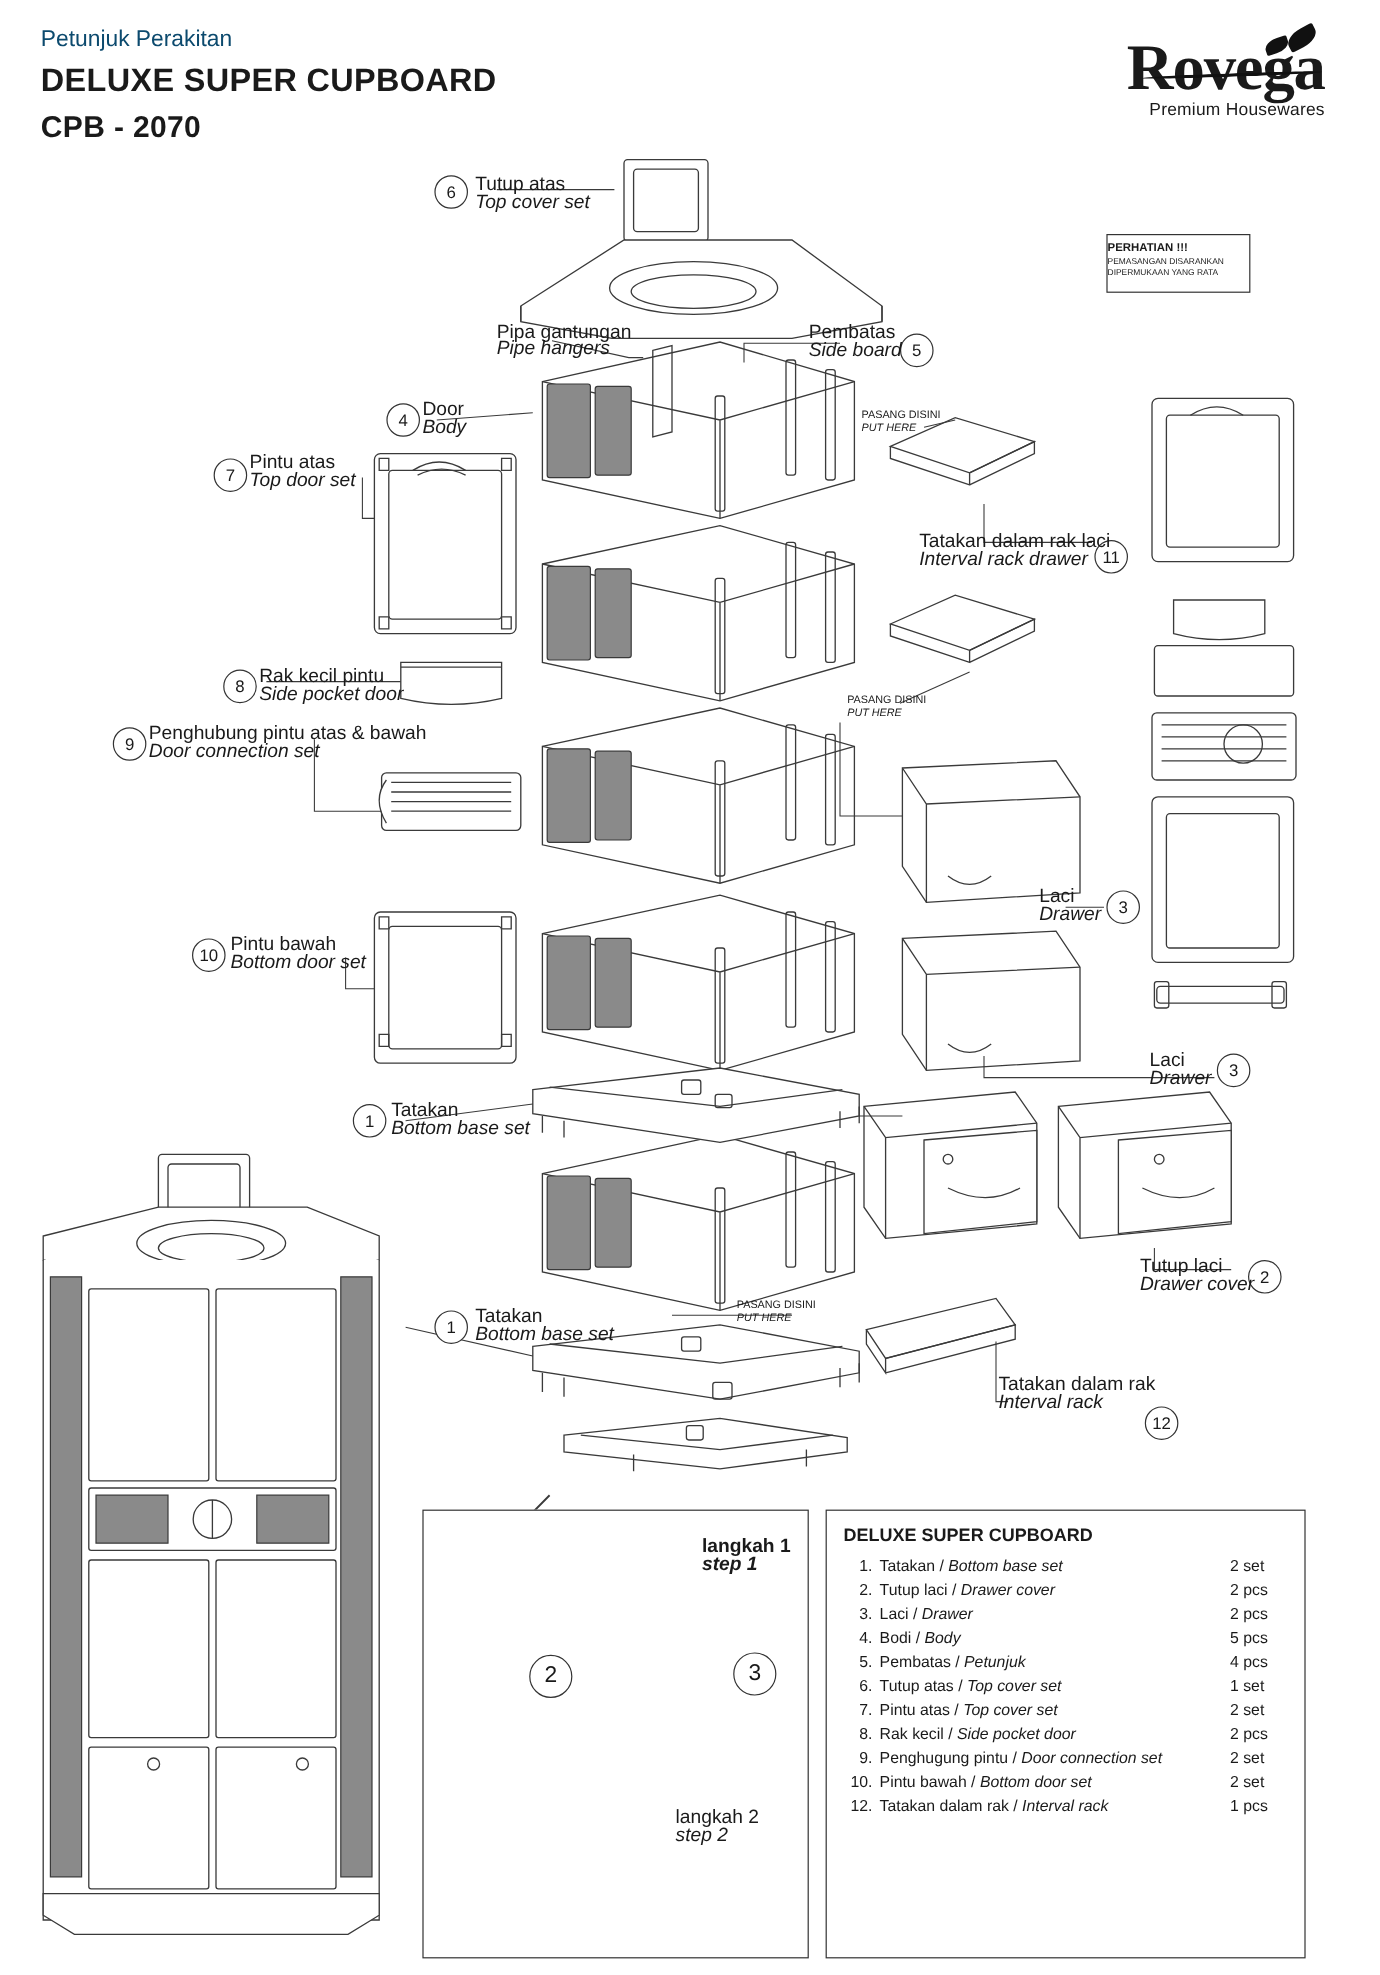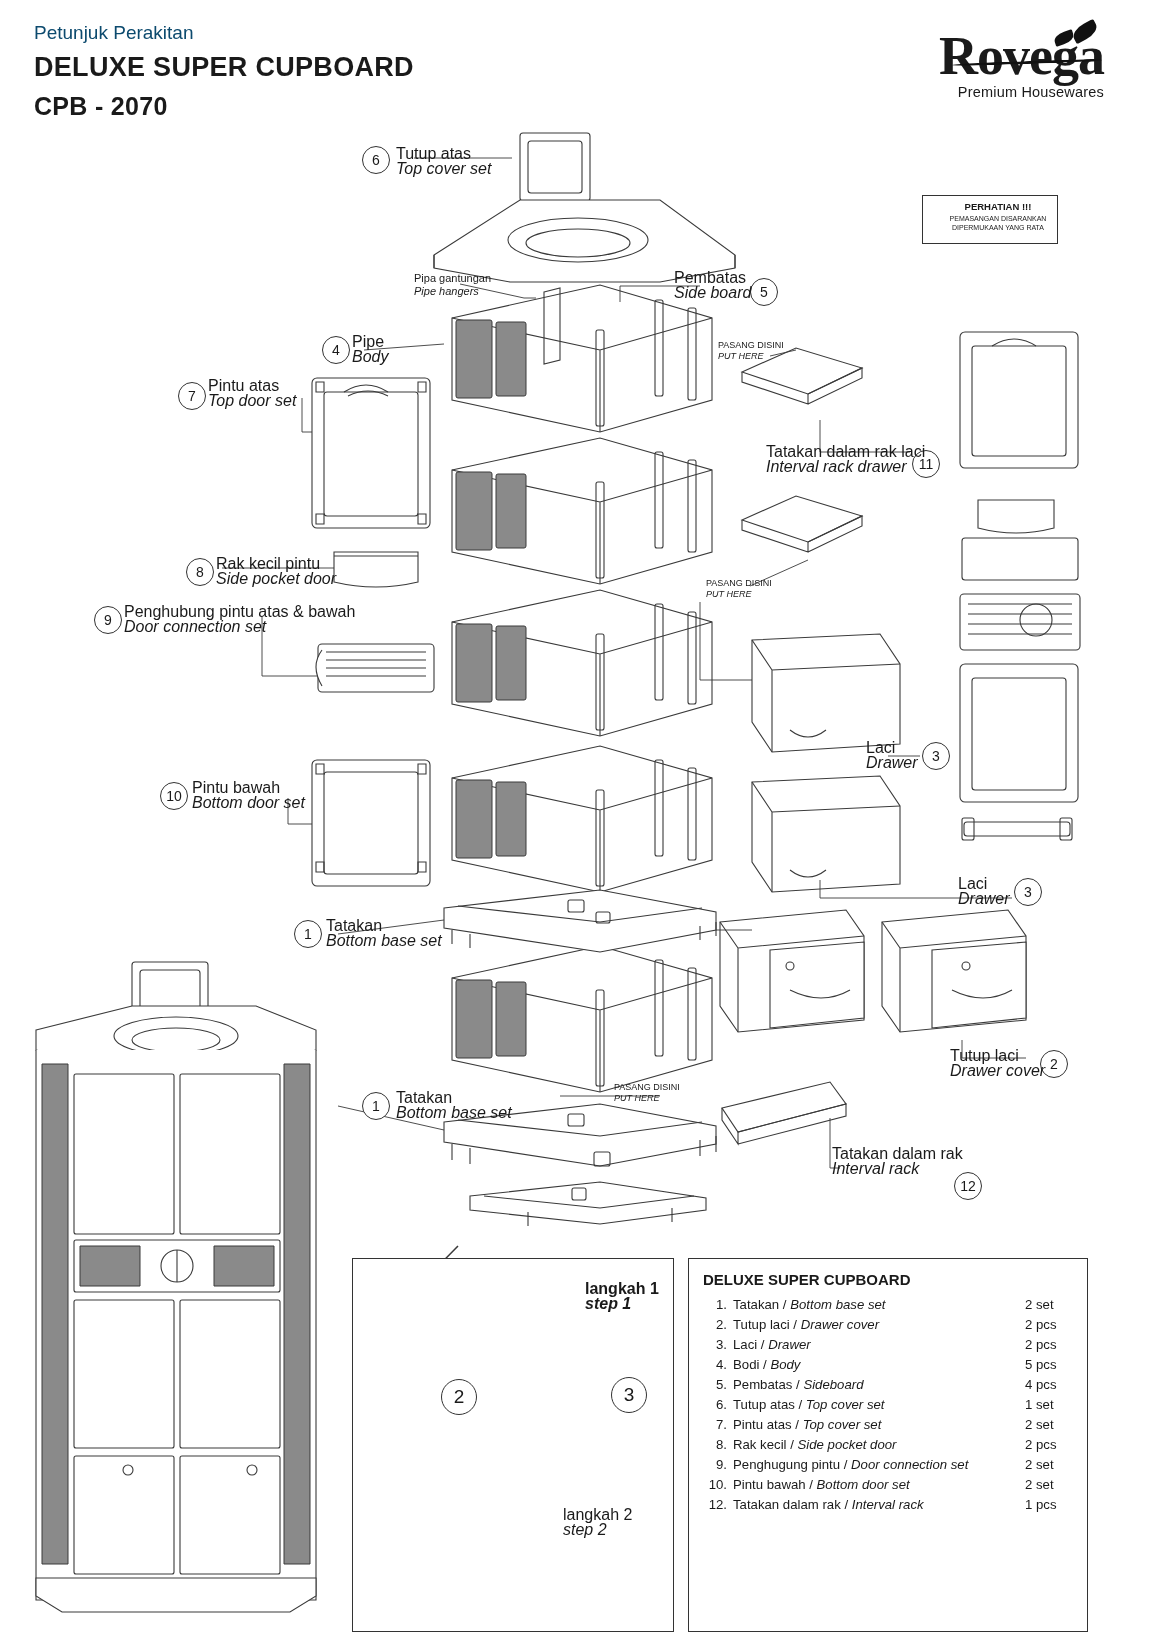--- a/index.html
+++ b/index.html
@@ -19,30 +19,30 @@
   .logo-sub{font-size:14.5px;letter-spacing:.2px;margin-top:2px;}
   .leaf1,.leaf2{position:absolute;background:#111;border-radius:60% 10% 60% 10%;}
   .leaf1{width:26px;height:15px;right:6px;top:-6px;transform:rotate(-28deg);}
   .leaf2{width:20px;height:12px;right:30px;top:2px;transform:rotate(-18deg);}
   .logo-underline{position:absolute;right:2px;bottom:18px;width:150px;height:0;
      border-bottom:3px solid #111;border-radius:50%;transform:rotate(-2deg);}
 
   
   .lbl{position:absolute;font-size:16px;line-height:15px;white-space:nowrap;}
   .lbl i{font-style:italic;display:block;}
-  .lbl.sm{font-size:11px;line-height:12.5px;}
+  .lbl.sm{font-size:16px;line-height:12.5px;}
   .lbl.xs{font-size:9px;line-height:11px;}
 
   .num{position:absolute;width:26px;height:26px;border:1.3px solid #333;border-radius:50%;
        font-size:14px;display:flex;align-items:center;justify-content:center;background:#fff;}
   .num.big{width:34px;height:34px;font-size:19px;}
 
   
   .attn{position:absolute;left:922px;top:195px;width:118px;height:42px;border:1px solid #333;
-        text-align:center;padding-top:5px;padding-left:16px;}
+        text-align:left;padding-top:5px;}
   .attn .t{font-size:9.5px;font-weight:bold;}
   .attn .b{font-size:7px;line-height:9px;margin-top:2px;}
 
   
   .plist{position:absolute;left:688px;top:1258px;width:398px;height:372px;border:1px solid #333;background:#fff;}
   .plist h3{margin:0;padding:12px 0 6px 14px;font-size:15px;font-weight:bold;}
   .plist table{width:100%;border-collapse:collapse;font-size:13.2px;}
   .plist td{padding:2.5px 0;}
   .plist td.n{width:26px;text-align:right;padding-right:6px;padding-left:12px;}
   .plist td.q{width:62px;text-align:left;margin-left:16px;}
@@ -328,21 +328,21 @@
     <span>Tutup atas</span><i>Top cover set</i>
   </div>
 
   <div class="num" style="left:750px;top:278px;">5</div>
   <div class="lbl" style="left:674px;top:270px;">
     <span>Pembatas</span><i>Side board</i>
   </div>
 
   <div class="num" style="left:322px;top:336px;">4</div>
   <div class="lbl" style="left:352px;top:334px;">
-    <span>Pipe</span><i>Body</i>
+    <span>Door</span><i>Body</i>
   </div>
 
   <div class="num" style="left:178px;top:382px;">7</div>
   <div class="lbl" style="left:208px;top:378px;">
     <span>Pintu atas</span><i>Top door set</i>
   </div>
 
   <div class="num" style="left:186px;top:558px;">8</div>
   <div class="lbl" style="left:216px;top:556px;">
     <span>Rak kecil pintu</span><i>Side pocket door</i>
@@ -436,21 +436,21 @@
             <td><span>Laci / </span><em>Drawer</em></td>
             <td class="q">2 pcs</td>
           </tr>
         <tr>
             <td class="n">4.</td>
             <td><span>Bodi / </span><em>Body</em></td>
             <td class="q">5 pcs</td>
           </tr>
         <tr>
             <td class="n">5.</td>
-            <td><span>Pembatas / </span><em>Sideboard</em></td>
+            <td><span>Pembatas / </span><em>Petunjuk</em></td>
             <td class="q">4 pcs</td>
           </tr>
         <tr>
             <td class="n">6.</td>
             <td><span>Tutup atas / </span><em>Top cover set</em></td>
             <td class="q">1 set</td>
           </tr>
         <tr>
             <td class="n">7.</td>
             <td><span>Pintu atas / </span><em>Top cover set</em></td>

